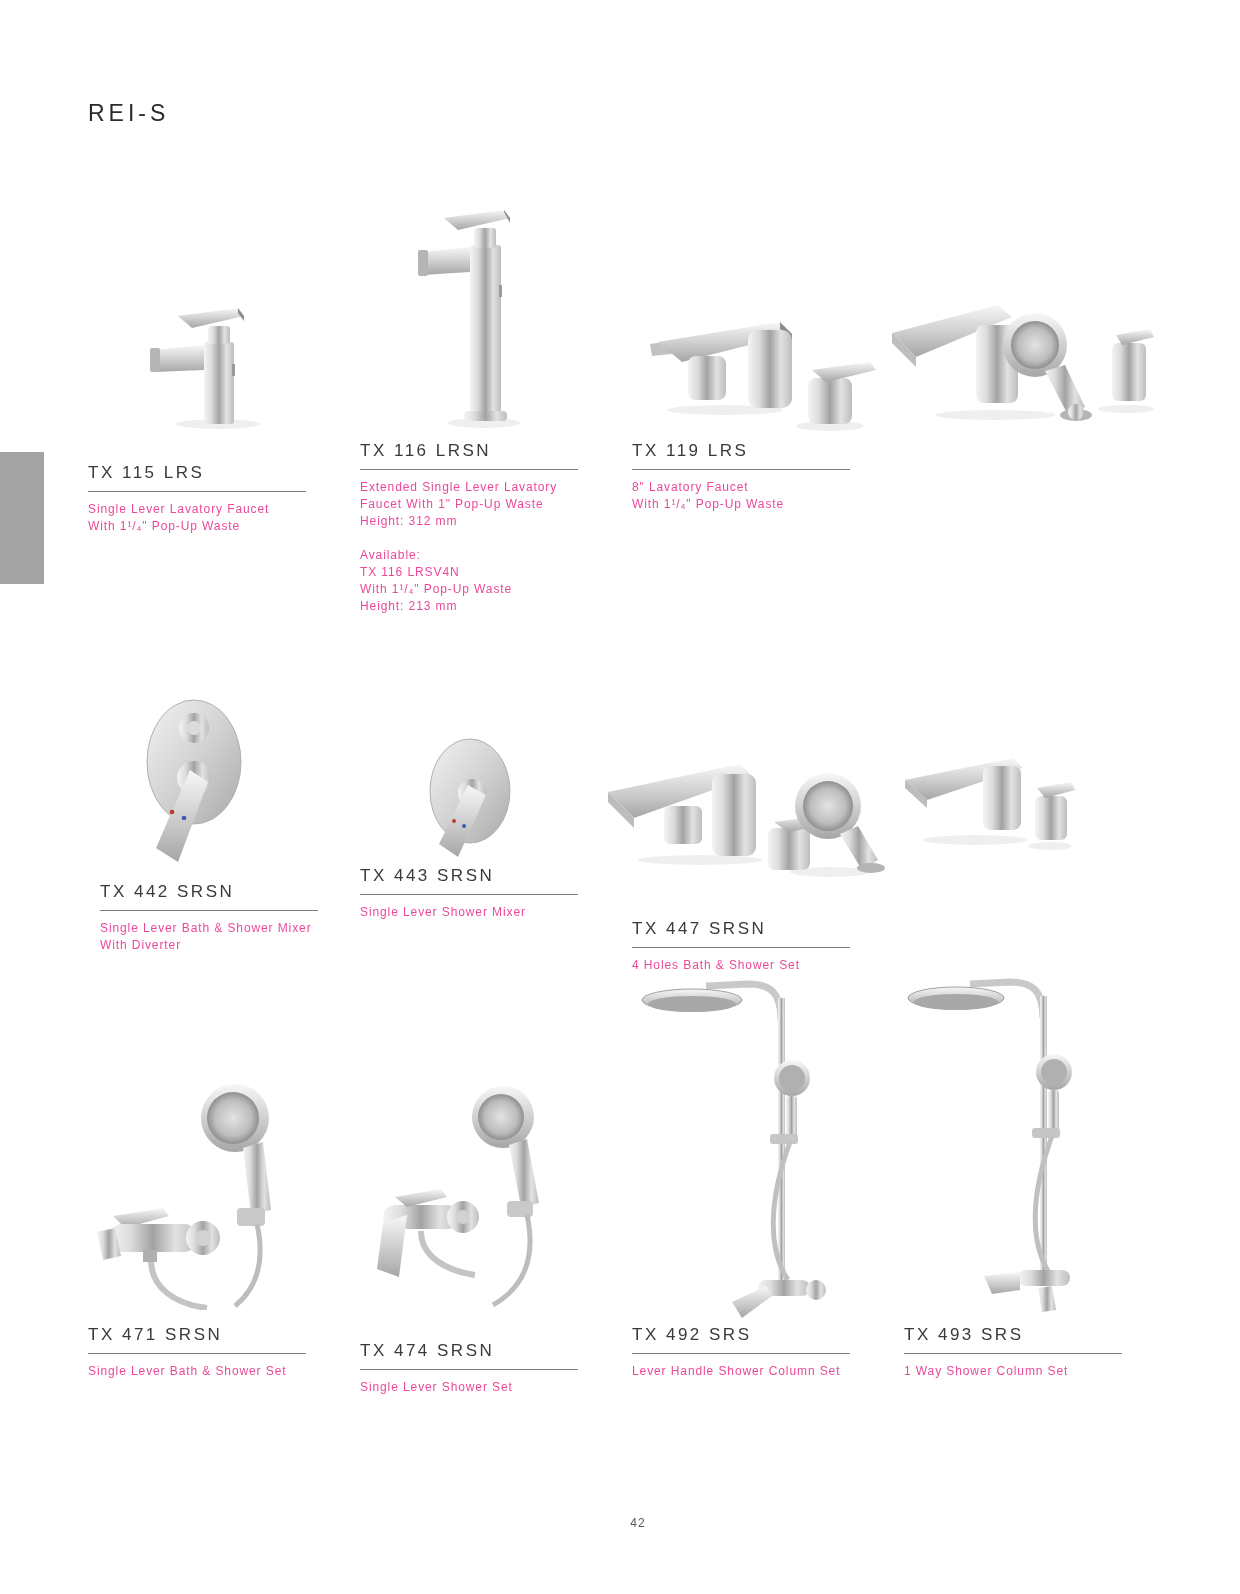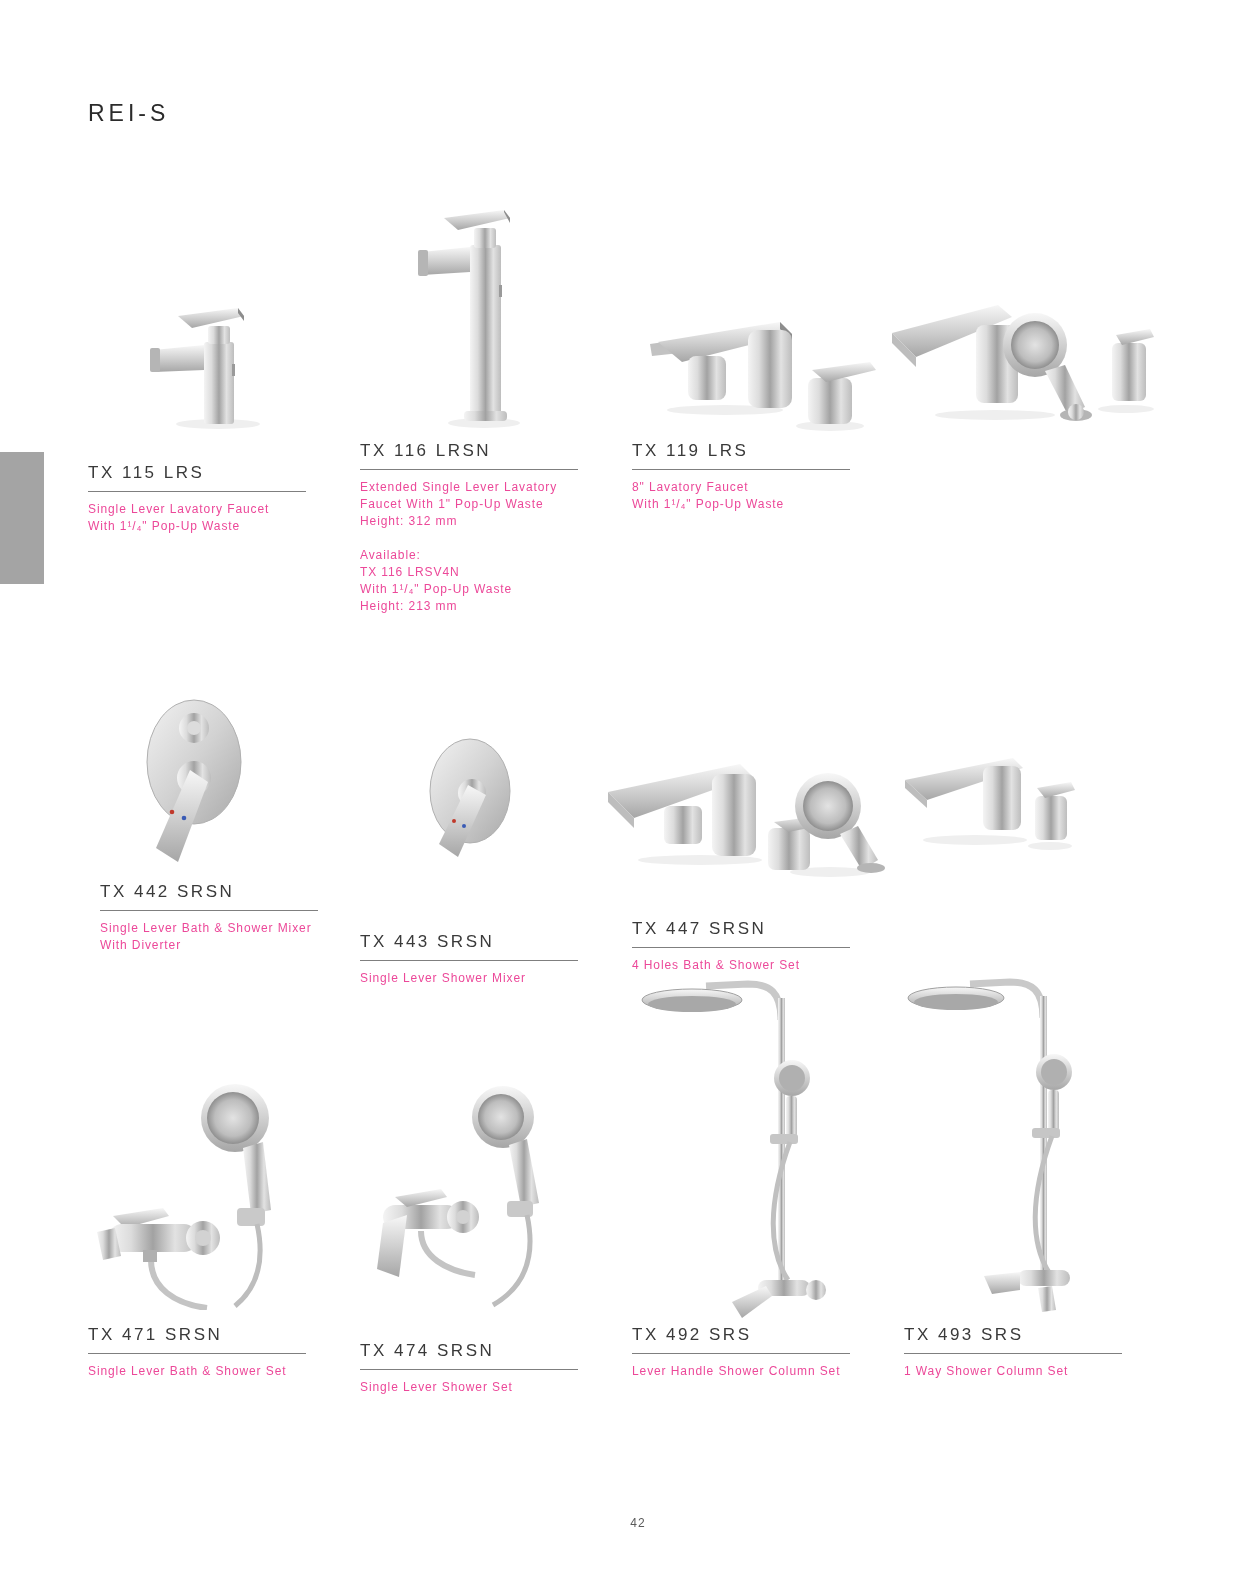--- a/index.html
+++ b/index.html
@@ -265,21 +265,21 @@
 
   <div class="label" style="left:88px;top:882px;margin-left:12px;">
     <div class="model">TX 442 SRSN</div>
     <div class="rule"></div>
     <div class="desc">
       <div class="dl">Single Lever Bath &amp; Shower Mixer</div>
       <div class="dl">With Diverter</div>
     </div>
   </div>
 
-  <div class="label" style="left:360px;top:932px;">
+  <div class="label" style="left:360px;top:866px;">
     <div class="model">TX 443 SRSN</div>
     <div class="rule"></div>
     <div class="desc">
       <div class="dl">Single Lever Shower Mixer</div>
     </div>
   </div>
 
   <div class="label" style="left:632px;top:882px;margin-top:37px;">
     <div class="model">TX 447 SRSN</div>
     <div class="rule"></div>

